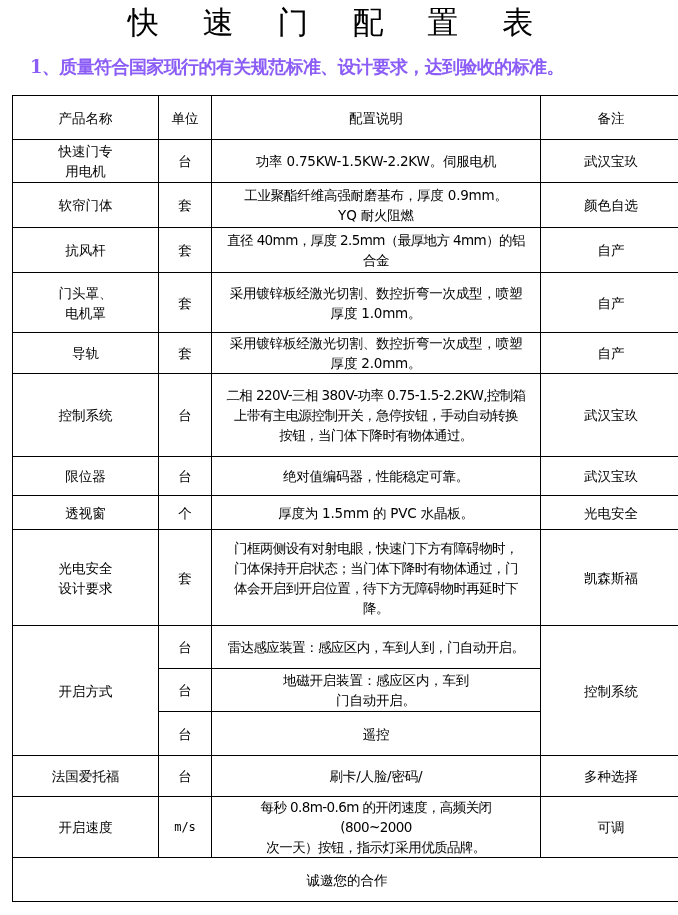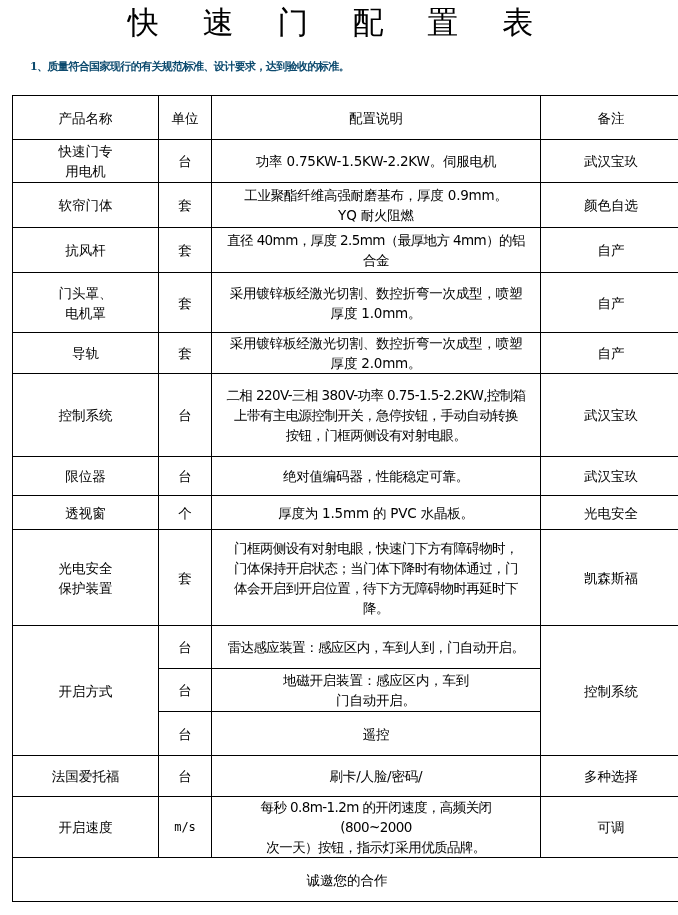--- a/index.html
+++ b/index.html
@@ -1,18 +1,18 @@
 <!DOCTYPE html>
 <html><head>
 <meta charset="utf-8">
 <style>
   html,body{margin:0;padding:0;background:#fff;}
   body{width:678px;height:915px;position:relative;overflow:hidden;font-family:"DejaVu Sans","Liberation Sans",sans-serif;color:#000;}
   .title{position:absolute;left:0;top:2px;width:678px;text-align:center;font-family:"DejaVu Serif","Liberation Serif",serif;font-size:31px;letter-spacing:17px;line-height:40px;box-sizing:border-box;}
-  .note{position:absolute;left:30px;top:56px;color:#0c4a6e;font-family:"DejaVu Serif","Liberation Serif",serif;font-weight:bold;font-size:11px;line-height:22px;white-space:nowrap;letter-spacing:-0.6px;}
+  .note{position:absolute;left:30px;top:56px;color:#8b5cf6;font-family:"DejaVu Serif","Liberation Serif",serif;font-weight:bold;font-size:18px;line-height:22px;white-space:nowrap;letter-spacing:-0.6px;}
   table{position:absolute;left:12px;top:95px;width:669px;border-collapse:collapse;table-layout:fixed;}
   td{border:1.5px solid #000;text-align:center;vertical-align:middle;font-size:13.5px;line-height:20px;padding:0 2px;}
   td.desc{padding:0 13px;font-size:13.5px;line-height:20px;letter-spacing:-0.2px;}
   .mono{font-family:"DejaVu Sans Mono","Liberation Mono",monospace;margin-top:16px;}
 </style>
 </head>
 <body>
 
 <div class="title">快 速 门 配 置 表</div>
 <div class="note">1、质量符合国家现行的有关规范标准、设计要求，达到验收的标准。</div>
@@ -85,21 +85,21 @@
         </td>
     <td>自产</td>
   </tr>
 
   <tr style="height:83px">
     <td>控制系统</td>
     <td>台</td>
     <td class="desc" style="letter-spacing:-0.6px">
           <div>二相 220V-三相 380V-功率 0.75-1.5-2.2KW,控制箱</div>
           <div>上带有主电源控制开关，急停按钮，手动自动转换</div>
-          <div>按钮，门框两侧设有对射电眼。</div>
+          <div>按钮，当门体下降时有物体通过。</div>
         </td>
     <td>武汉宝玖</td>
   </tr>
 
   <tr style="height:39px">
     <td>限位器</td>
     <td>台</td>
     <td class="desc">
           <div>绝对值编码器，性能稳定可靠。</div>
         </td>
@@ -111,21 +111,21 @@
     <td>个</td>
     <td class="desc">
           <div>厚度为 1.5mm 的 PVC 水晶板。</div>
         </td>
     <td>光电安全</td>
   </tr>
 
   <tr style="height:96px">
     <td>
           <div>光电安全</div>
-          <div>保护装置</div>
+          <div>设计要求</div>
         </td>
     <td>套</td>
     <td class="desc" style="letter-spacing:-0.6px">
           <div>门框两侧设有对射电眼，快速门下方有障碍物时，</div>
           <div>门体保持开启状态；当门体下降时有物体通过，门</div>
           <div>体会开启到开启位置，待下方无障碍物时再延时下</div>
           <div>降。</div>
         </td>
     <td>凯森斯福</td>
   </tr>
@@ -158,21 +158,21 @@
     <td class="desc">
           <div>刷卡/人脸/密码/</div>
         </td>
     <td>多种选择</td>
   </tr>
 
   <tr style="height:60px">
     <td>开启速度</td>
     <td class="mono" style="font-size:12px">m/s</td>
     <td class="desc" style="letter-spacing:-0.6px">
-          <div>每秒 0.8m-1.2m 的开闭速度，高频关闭(800~2000</div>
+          <div>每秒 0.8m-0.6m 的开闭速度，高频关闭(800~2000</div>
           <div>次一天）按钮，指示灯采用优质品牌。</div>
         </td>
     <td>可调</td>
   </tr>
 
   <tr style="height:44px">
     <td colspan="4">诚邀您的合作</td>
   </tr>
 </tbody>
   </table>

